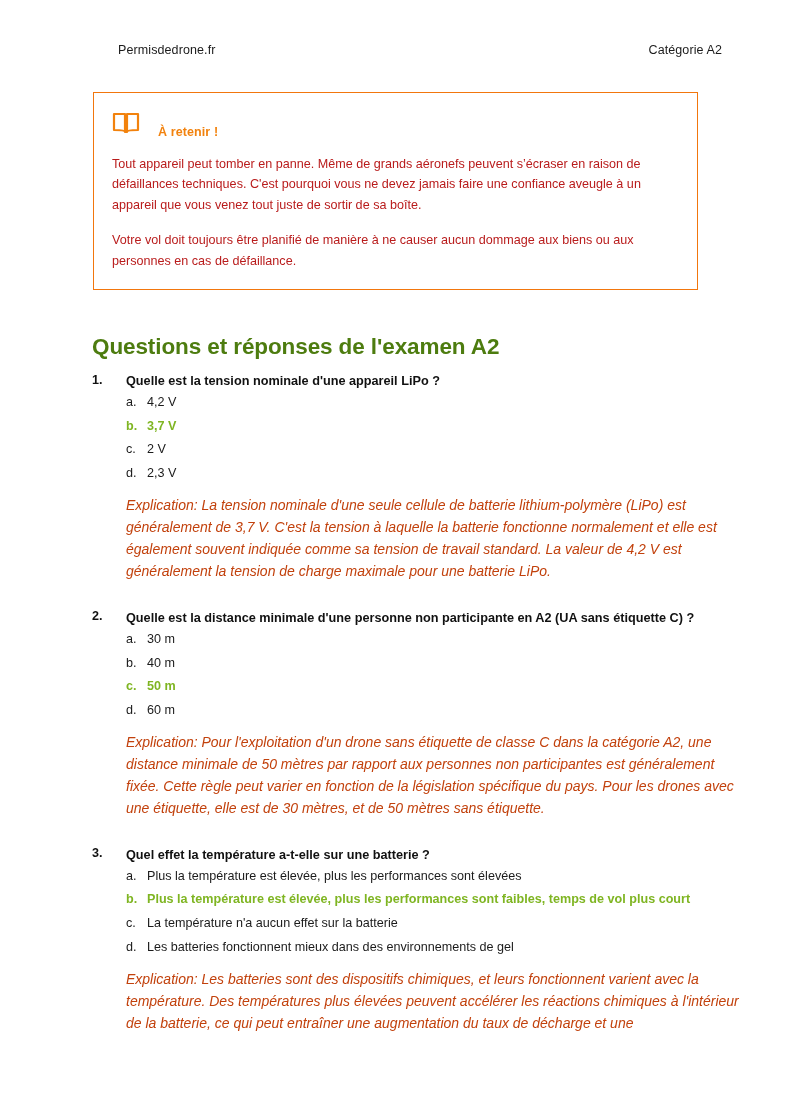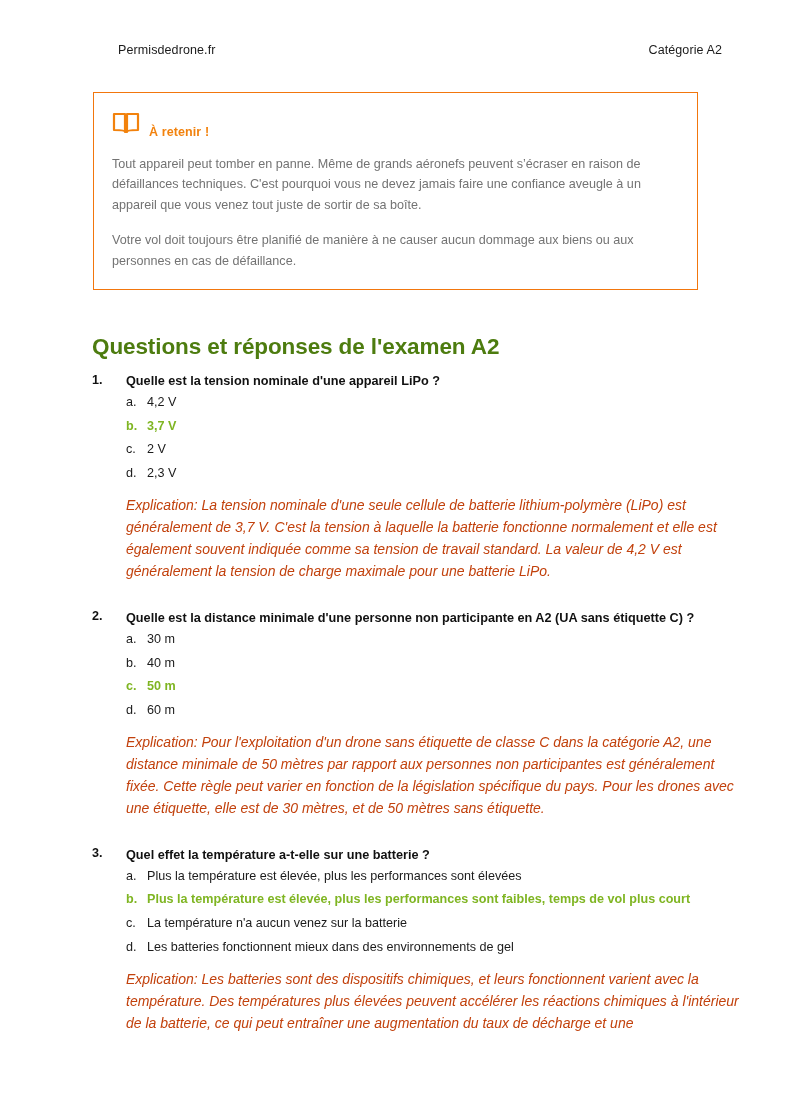--- a/index.html
+++ b/index.html
@@ -49,37 +49,37 @@
     top: 92px;
     width: 605px;
     box-sizing: border-box;
     border: 1.6px solid #f2760d;
     padding: 16px 16px 18px 16px;
     background: #ffffff;
   }
   .callout-head {
     display: flex;
     align-items: flex-end;
-    gap: 9px;
+    gap: 18px;
     margin: 3px 0 14px 2px;
   }
   .book-icon { display: block; }
   .callout-title {
     color: #f2820d;
     font-weight: bold;
     font-size: 12.5px;
     line-height: 1;
     padding-bottom: 2px;
     letter-spacing: 0.1px;
   }
   .callout p {
     margin: 0 0 15px 2px;
     font-size: 12.6px;
     line-height: 1.62;
-    color: #737373;
+    color: #b91c1c;
   }
   .callout p:last-child { margin-bottom: 0; }
 
   
   .section-title {
     position: absolute;
     left: 92px;
     top: 334px;
     margin: 0;
     font-size: 22.5px;
@@ -239,21 +239,21 @@
           <li class="answer">
             <span class="a-letter">a.</span>
             <span class="a-text">Plus la température est élevée, plus les performances sont élevées</span>
           </li>
           <li class="answer correct">
             <span class="a-letter">b.</span>
             <span class="a-text">Plus la température est élevée, plus les performances sont faibles, temps de vol plus court</span>
           </li>
           <li class="answer">
             <span class="a-letter">c.</span>
-            <span class="a-text">La température n'a aucun venez sur la batterie</span>
+            <span class="a-text">La température n'a aucun effet sur la batterie</span>
           </li>
           <li class="answer">
             <span class="a-letter">d.</span>
             <span class="a-text">Les batteries fonctionnent mieux dans des environnements de gel</span>
           </li>
         </ul>
         <div class="explication">Explication: Les batteries sont des dispositifs chimiques, et leurs fonctionnent varient avec la température. Des températures plus élevées peuvent accélérer les réactions chimiques à l'intérieur de la batterie, ce qui peut entraîner une augmentation du taux de décharge et une</div>
       </div>
     </div>
 

